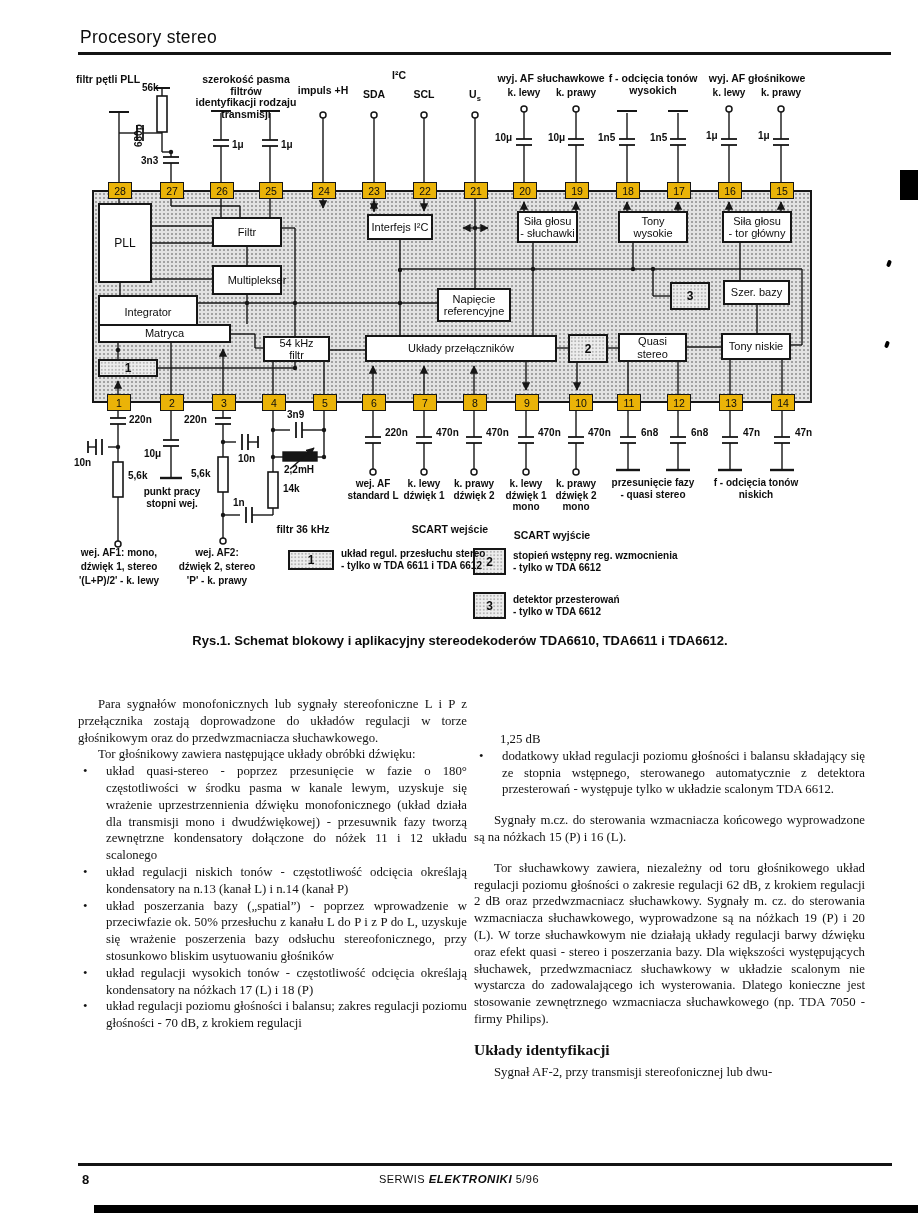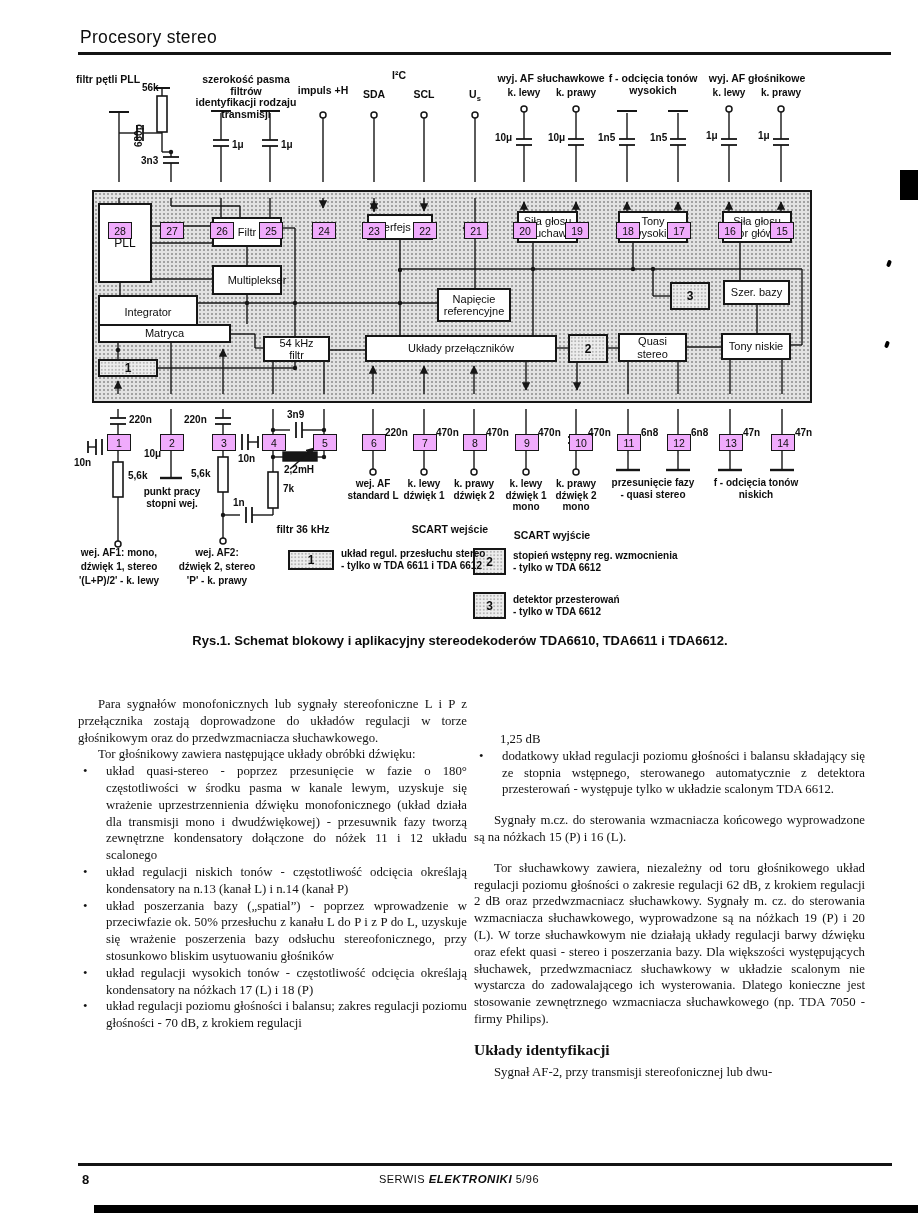--- a/index.html
+++ b/index.html
@@ -3,22 +3,22 @@
 <meta charset="utf-8">
 <style>
   html,body{margin:0;padding:0;background:#888;}
   .page{position:relative;width:918px;height:1213px;background:#ffffff;overflow:hidden;
         font-family:"Liberation Sans",sans-serif;color:#0d0d0d;}
   .title{position:absolute;font:400 17.5px "Liberation Sans",sans-serif;letter-spacing:.3px;}
   .rule{position:absolute;background:#141414;}
   .ic{position:absolute;box-sizing:border-box;border:2.5px solid #161616;background-color:#e3e3e3;
       background-image:radial-gradient(circle,#a2a2a2 .8px,transparent .9px);background-size:4px 4px;z-index:1;}
   svg.wires{position:absolute;left:0;top:0;z-index:2;pointer-events:none;}
-  .pin{position:absolute;width:22px;height:15px;background:#f0abfc;border:1.5px solid #161616;z-index:3;
-       display:flex;align-items:center;justify-content:center;font:400 10.5px "Liberation Sans",sans-serif;margin-top:40px;}
+  .pin{position:absolute;width:22px;height:15px;background:#eab308;border:1.5px solid #161616;z-index:3;
+       display:flex;align-items:center;justify-content:center;font:400 10.5px "Liberation Sans",sans-serif;}
   .blk{position:absolute;background:#fff;border:2px solid #161616;z-index:3;box-sizing:border-box;
        display:flex;align-items:center;justify-content:center;text-align:center;
        font:400 11px/12.5px "Liberation Sans",sans-serif;white-space:pre-line;}
   .nbox{position:absolute;border:2px solid #161616;z-index:3;box-sizing:border-box;
         background-color:#ededed;background-image:radial-gradient(circle,#b5b5b5 .7px,transparent .8px);
         background-size:3.5px 3.5px;display:flex;align-items:center;justify-content:center;
         font:700 12px "Liberation Sans",sans-serif;}
   .lbl{position:absolute;font:700 10px/11.5px "Liberation Sans",sans-serif;white-space:pre-line;z-index:4;}
   .lblc{text-align:center;}
   .lbl.big{font-size:10.5px;}
@@ -395,21 +395,21 @@
   <div class="lbl" style="left:128px;top:470px;">5,6k</div>
   <div class="lbl" style="left:144px;top:448px;">10μ</div>
   <div class="lbl lblc" style="left:133px;top:486px;width:78px;">punkt pracy
 stopni wej.</div>
   <div class="lbl" style="left:184px;top:414px;">220n</div>
   <div class="lbl" style="left:238px;top:453px;">10n</div>
   <div class="lbl" style="left:191px;top:468px;">5,6k</div>
   <div class="lbl" style="left:233px;top:497px;">1n</div>
   <div class="lbl" style="left:287px;top:409px;">3n9</div>
   <div class="lbl lblc" style="left:277px;top:464px;width:44px;">2,2mH</div>
-  <div class="lbl" style="left:283px;top:483px;">7k</div>
+  <div class="lbl" style="left:283px;top:483px;">14k</div>
   <div class="lbl big lblc" style="left:261px;top:524px;width:84px;">filtr 36 kHz</div>
   <div class="lbl" style="left:385px;top:427px;">220n</div>
   <div class="lbl lblc" style="left:337px;top:478px;width:72px;">wej. AF
 standard L</div>
   <div class="lbl" style="left:436px;top:427px;">470n</div>
   <div class="lbl lblc" style="left:389px;top:478px;width:70px;">k. lewy
 dźwięk 1</div>
   <div class="lbl" style="left:486px;top:427px;">470n</div>
   <div class="lbl lblc" style="left:439px;top:478px;width:70px;">k. prawy
 dźwięk 2</div>

